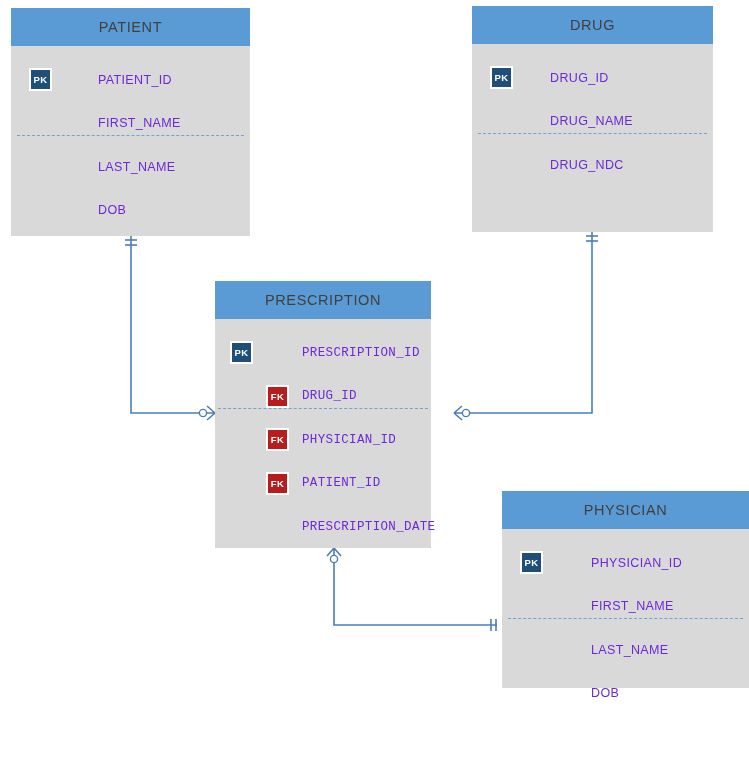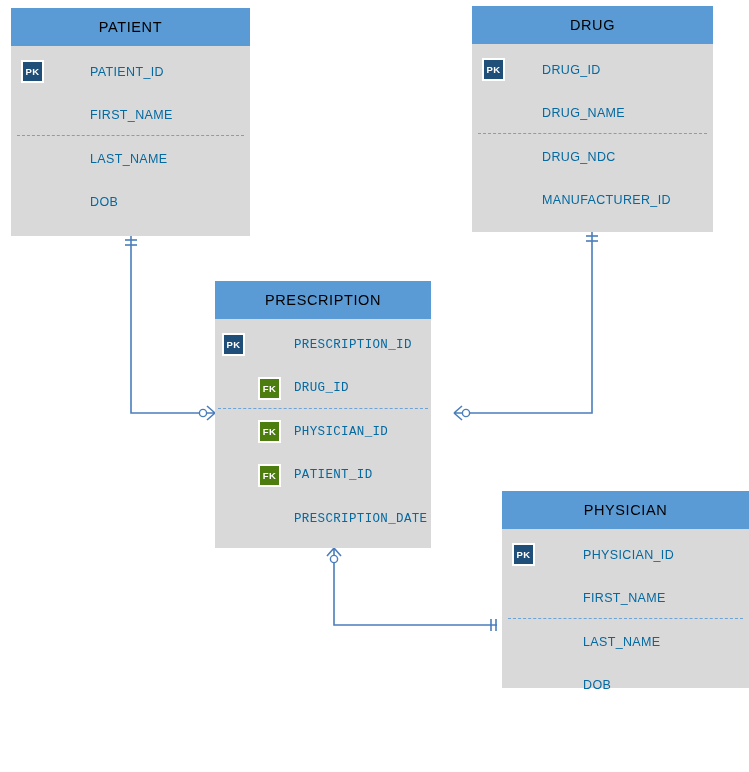--- a/index.html
+++ b/index.html
@@ -30,31 +30,31 @@
   }
   
   .entity {
     position: absolute;
     z-index: 2;
     background: #d9d9d9;
     box-sizing: border-box;
   }
   .entity-header {
     background: #5b9bd5;
-    color: #000000;
+    color: #404040;
     font-size: 14.5px;
     letter-spacing: 0.6px;
     text-align: center;
     line-height: 38px;
     height: 38px;
     font-weight: normal;
   }
   .entity-body {
     position: relative;
-    padding: 4px;
+    padding: 12px;
   }
   .attr-row {
     position: relative;
     height: 43.5px;
     display: flex;
     align-items: center;
   }
   .attr-badge {
     position: absolute;
     width: 23px;
@@ -65,24 +65,24 @@
     font-size: 9.5px;
     font-weight: bold;
     line-height: 19px;
     text-align: center;
     letter-spacing: 0.3px;
   }
   .badge-pk {
     background: #1f4e79;
   }
   .badge-fk {
-    background: #4d7c0f;
+    background: #b91c1c;
   }
   .attr-name {
-    color: #0369a1;
+    color: #6d28d9;
     font-size: 12.5px;
     letter-spacing: 0.35px;
     white-space: nowrap;
   }
   .pk-separator {
     position: absolute;
     left: 0;
     right: 0;
     height: 0;
     border-top: 1px dashed #5b9bd5;
@@ -180,23 +180,20 @@
         <span class="attr-badge badge-pk">PK</span>
         <span class="attr-name">DRUG_ID</span>
       </div>
       <div class="pk-separator"></div>
       <div class="attr-row">
         <span class="attr-name">DRUG_NAME</span>
       </div>
       <div class="attr-row">
         <span class="attr-name">DRUG_NDC</span>
       </div>
-      <div class="attr-row">
-        <span class="attr-name">MANUFACTURER_ID</span>
-      </div>
     </div>
   </div>
 
   <div class="entity" id="entity-prescription">
     <div class="entity-header">PRESCRIPTION</div>
     <div class="entity-body">
       <div class="attr-row is-pk">
         <span class="attr-badge badge-pk">PK</span>
         <span class="attr-name">PRESCRIPTION_ID</span>
       </div>

